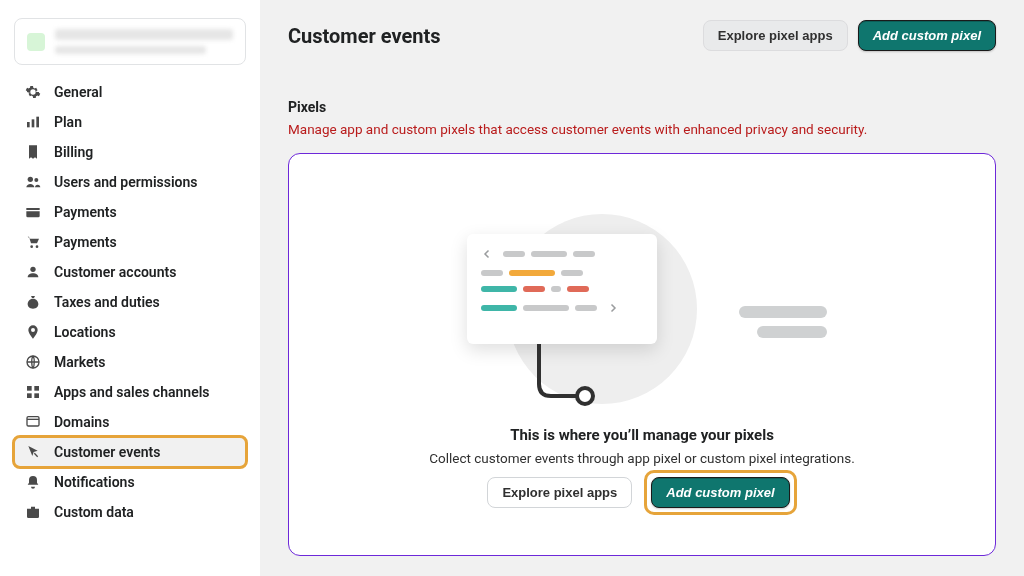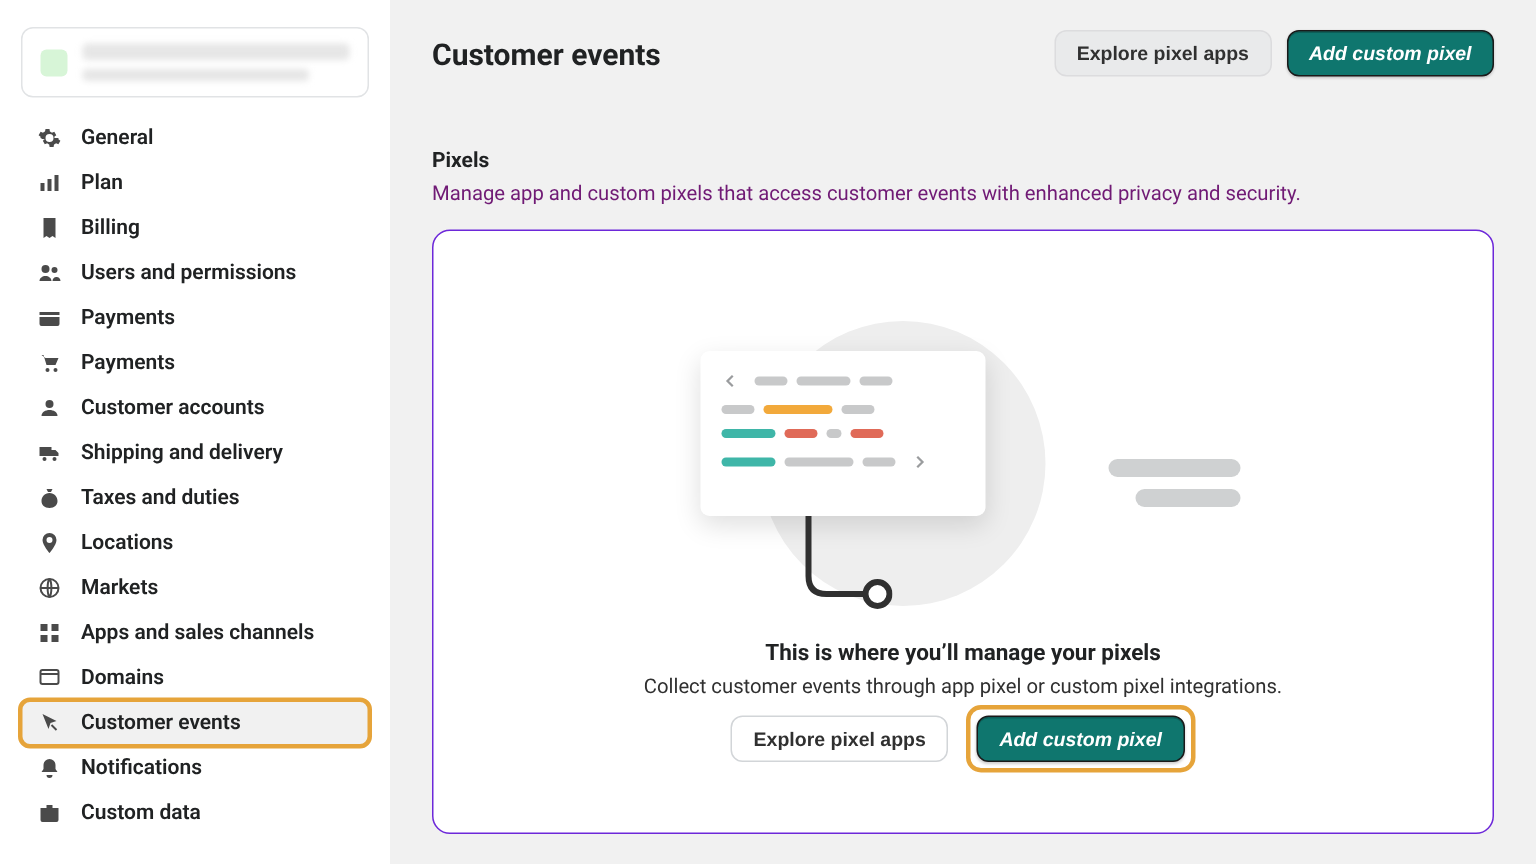--- a/index.html
+++ b/index.html
@@ -55,21 +55,21 @@
   .header-actions { display: flex; gap: 10px; }
   .btn {
     font-size: 13px; font-weight: 600; padding: 7px 14px; border-radius: 8px;
     border: 1px solid transparent; cursor: pointer; white-space: nowrap;
   }
   .btn-secondary { background: #e9eaeb; color: #303030; border-color: #dcdcde; }
   .btn-primary { background: #0f766e; color: #fff; border-color: #1a1a1a; box-shadow: 0 1px 0 rgba(0,0,0,.2) inset, 0 1px 2px rgba(0,0,0,.2); font-style: italic; }
   .btn-outline { background: #fff; color: #303030; border-color: #d2d5d8; }
 
   .section-title { font-size: 14px; font-weight: 700; margin-bottom: 6px; margin-top: 48px; }
-  .section-sub { font-size: 13.5px; color: #701a75; margin-bottom: 16px; }
+  .section-sub { font-size: 13.5px; color: #b91c1c; margin-bottom: 16px; }
 
   .card {
     background: #fff; border: 1px solid #6d28d9; border-radius: 12px;
     padding: 32px 28px 40px 28px;
     display: flex; flex-direction: column; align-items: center;
     min-height: 400px;
   }
 
   
   .illus { position: relative; width: 430px; height: 200px; margin-top: 28px; margin-bottom: 12px; }
@@ -200,32 +200,20 @@
                 <path d="M4 20c0-4 4-6 8-6s8 2 8 6H4z"></path>
               </svg>
             </span>
             <span>Customer accounts</span>
           </div>
         </li>
         <li>
           <div class="nav-item">
             <span class="nav-icon">
               <svg viewBox="0 0 24 24" fill="currentColor">
-                <path d="M2 6h12v9H2zM14 9h4l3 3v3h-7z"></path>
-                <circle cx="7" cy="18" r="2"></circle>
-                <circle cx="17" cy="18" r="2"></circle>
-              </svg>
-            </span>
-            <span>Shipping and delivery</span>
-          </div>
-        </li>
-        <li>
-          <div class="nav-item">
-            <span class="nav-icon">
-              <svg viewBox="0 0 24 24" fill="currentColor">
                 <path d="M9 3h6l-1.5 3h-3L9 3zm3 4c5 0 8 4 8 8s-3 7-8 7-8-3-8-7 3-8 8-8z"></path>
               </svg>
             </span>
             <span>Taxes and duties</span>
           </div>
         </li>
         <li>
           <div class="nav-item">
             <span class="nav-icon">
               <svg viewBox="0 0 24 24" fill="currentColor">

